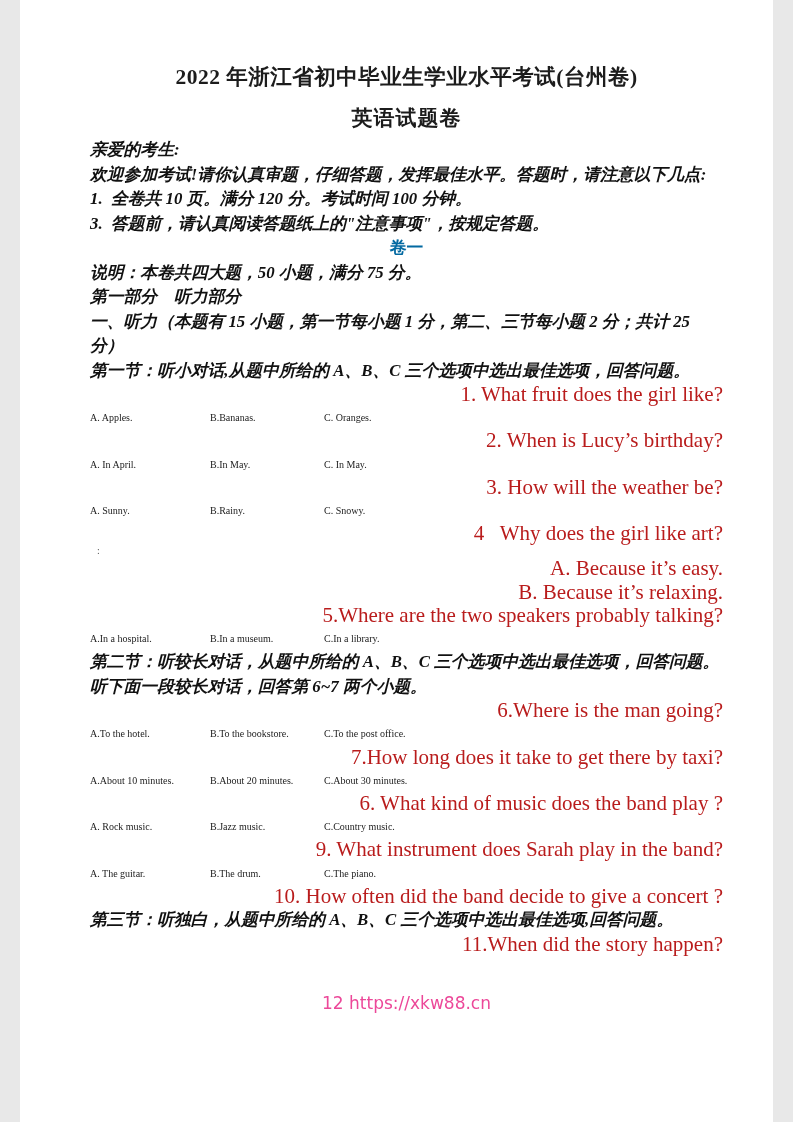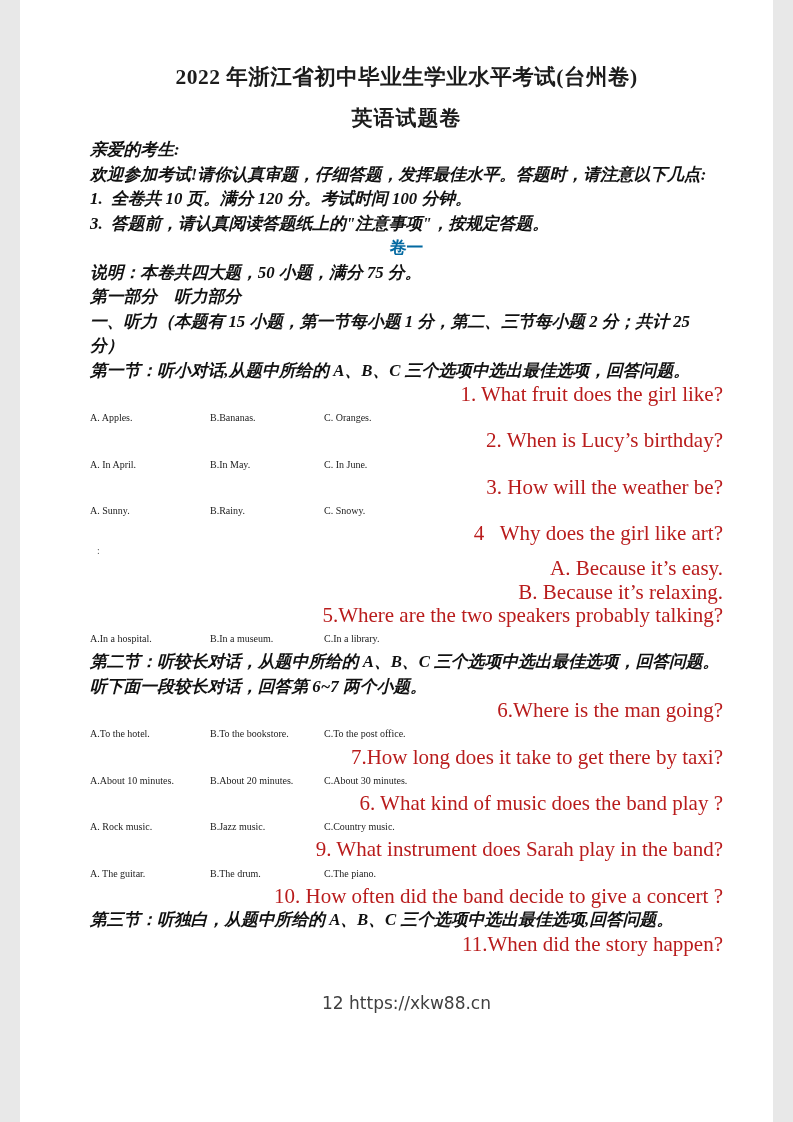--- a/index.html
+++ b/index.html
@@ -77,21 +77,21 @@
     height: 12px;
     color: #555;
     padding-left: 7px;
   }
   .page-footer {
     margin-top: 36px;
     text-align: center;
     font-family: "DejaVu Sans", sans-serif;
     font-size: 17px;
     line-height: 22px;
-    color: #404040;
+    color: #ec4899;
   }
 </style>
 </head>
 <body>
 
 <div class="page">
   <div>
       <div class="title">2022 年浙江省初中毕业生学业水平考试(台州卷)</div>
       <div class="subtitle">英语试题卷</div>
       <div class="cn">亲爱的考生:</div>
@@ -106,21 +106,21 @@
       <div class="en">1. What fruit does the girl like?</div>
       <div class="opts">
         <span>A. Apples.</span>
         <span>B.Bananas.</span>
         <span>C. Oranges.</span>
       </div>
       <div class="en">2. When is Lucy’s birthday?</div>
       <div class="opts">
         <span>A. In April.</span>
         <span>B.In May.</span>
-        <span>C. In June.</span>
+        <span>C. In May.</span>
       </div>
       <div class="en">3. How will the weather be?</div>
       <div class="opts">
         <span>A. Sunny.</span>
         <span>B.Rainy.</span>
         <span>C. Snowy.</span>
       </div>
       <div class="en">4   Why does the girl like art?</div>
       <div class="mark">:</div>
       <div class="en">A. Because it’s easy.</div>

